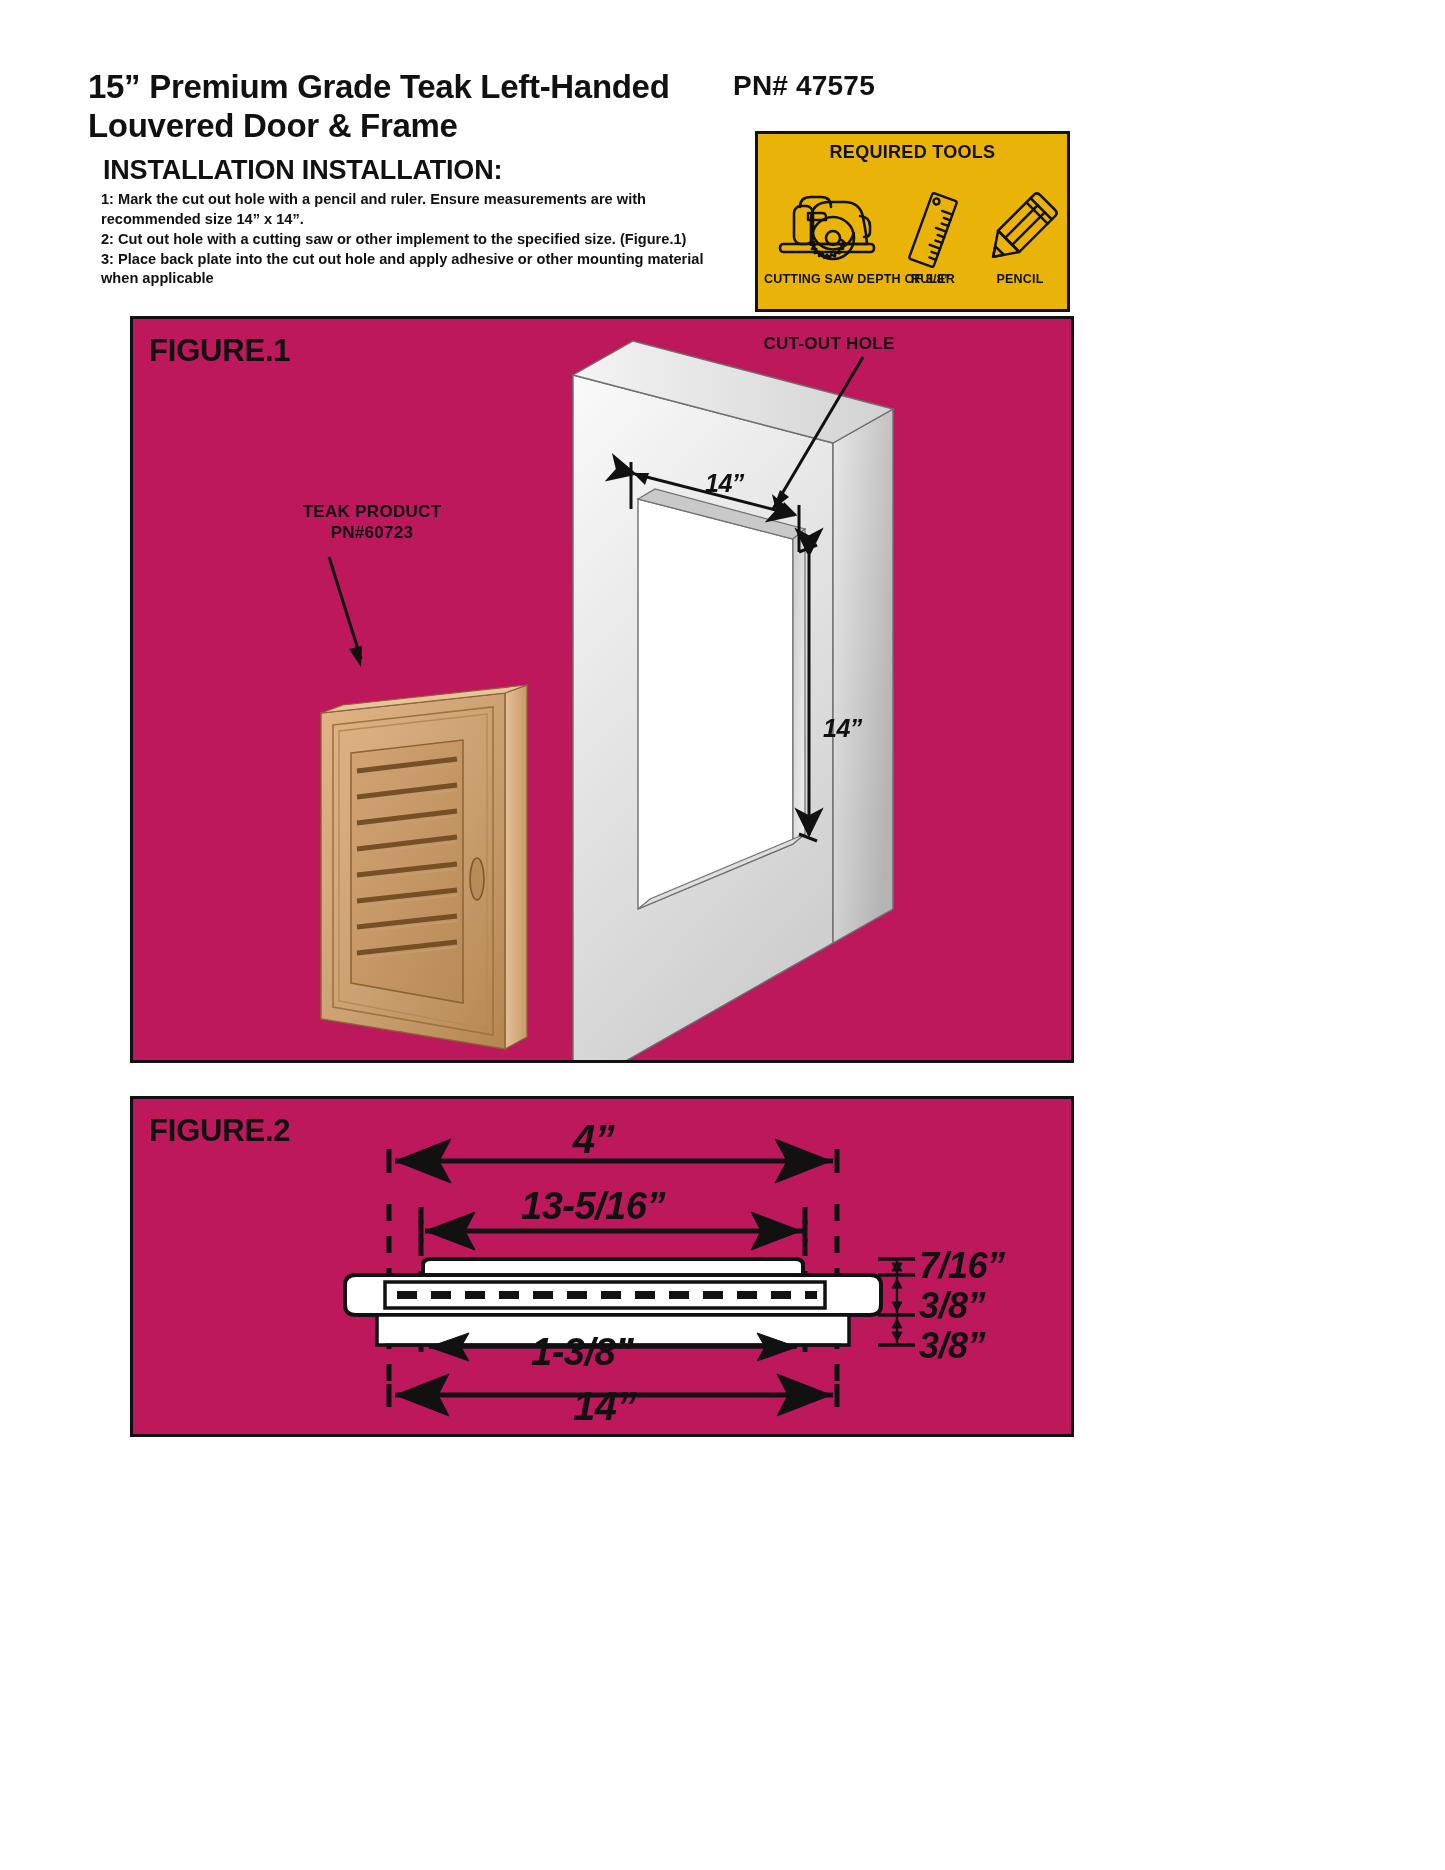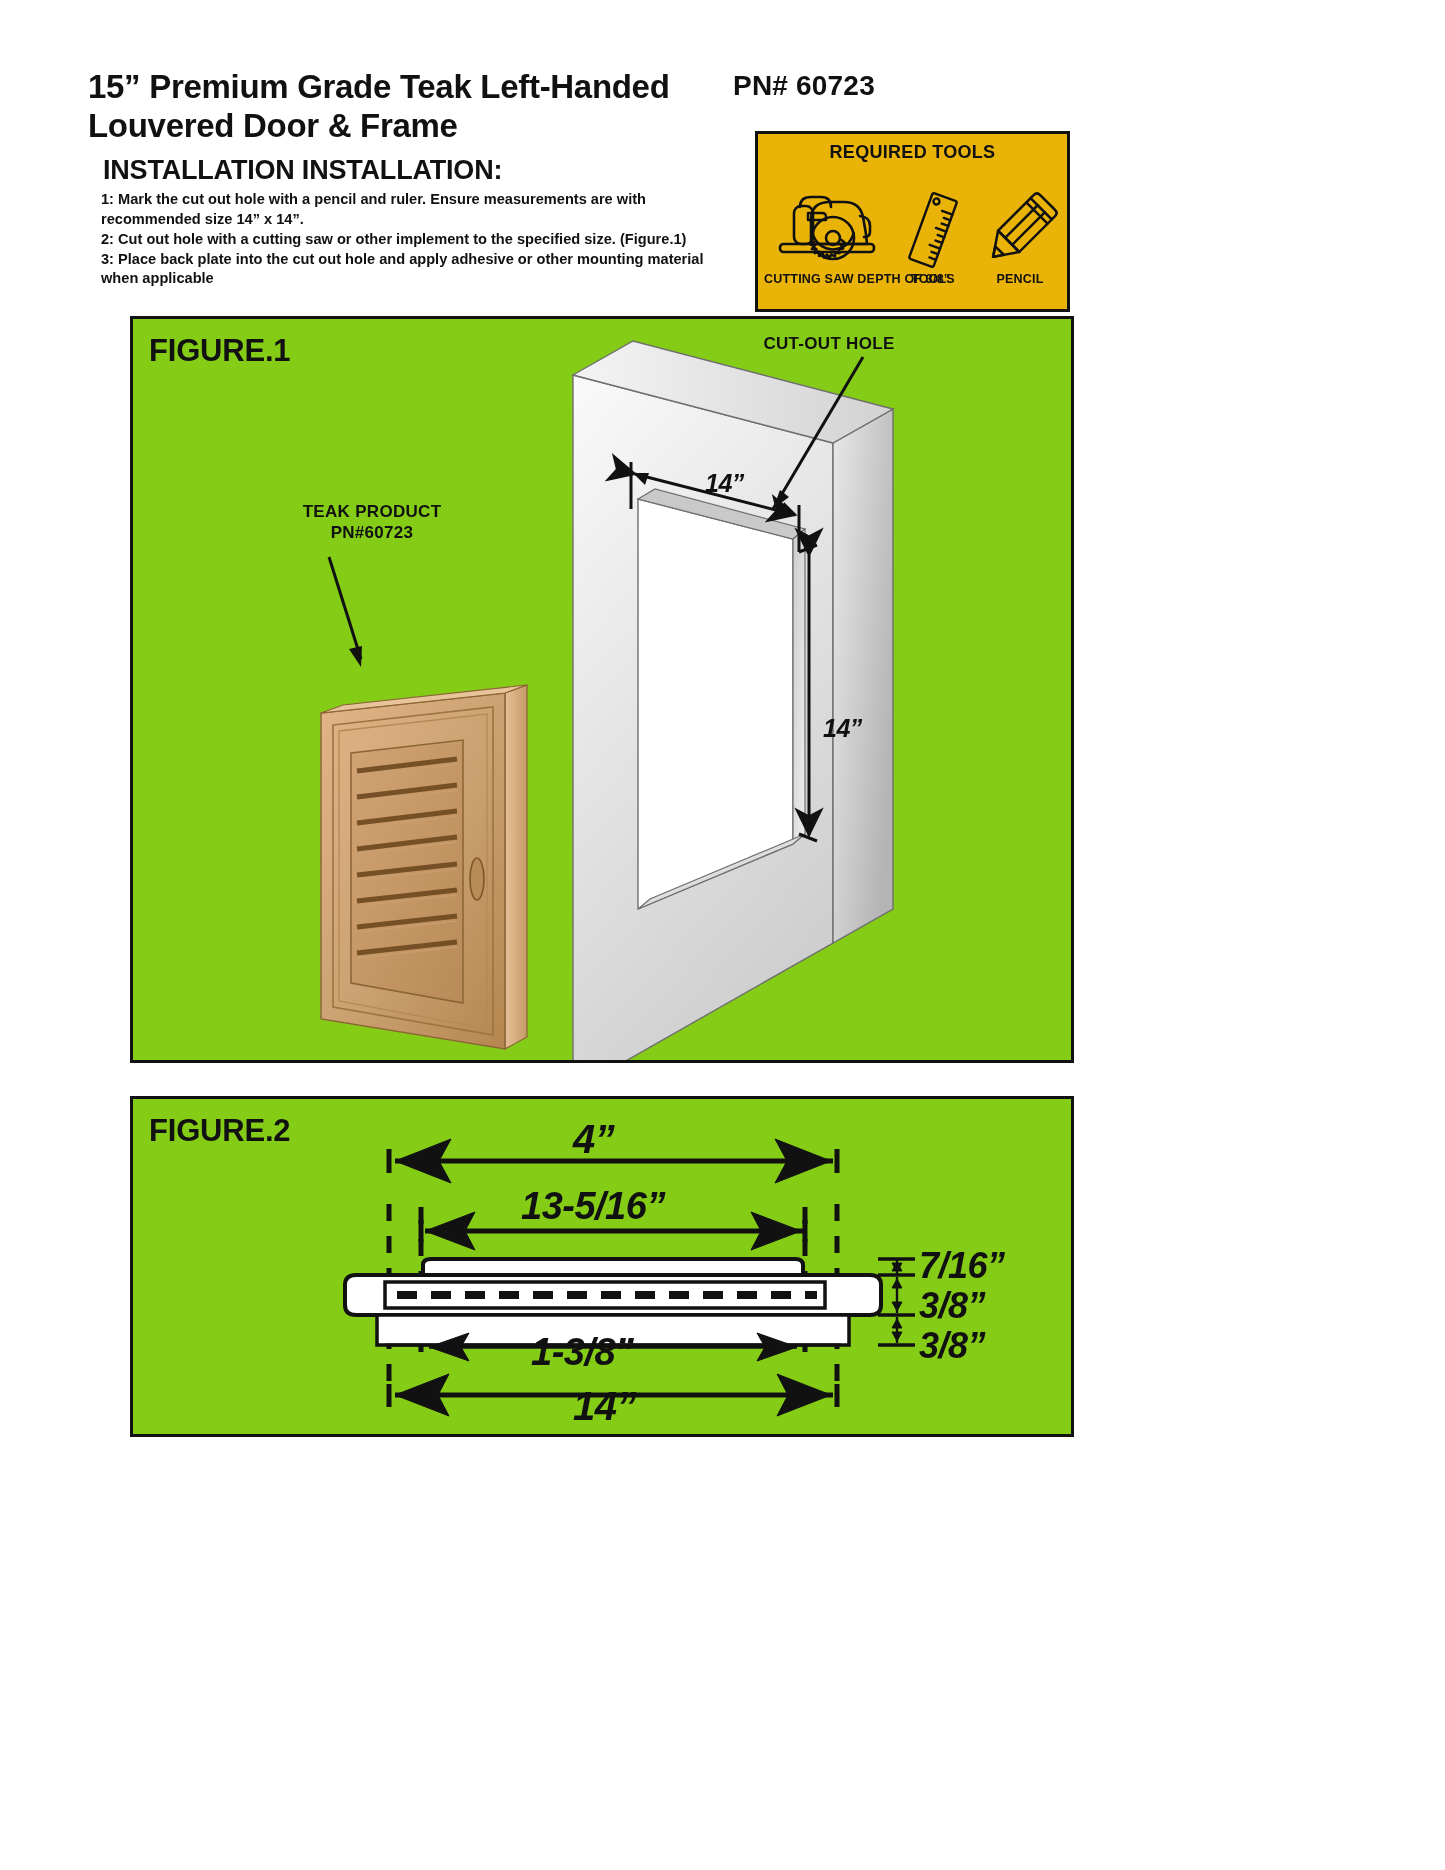--- a/index.html
+++ b/index.html
@@ -93,21 +93,21 @@
   }
   .tool-saw   { left: 6px;   top: 56px; width: 128px; }
   .tool-ruler { left: 136px; top: 56px; width: 78px;  }
   .tool-pencil{ left: 214px; top: 56px; width: 96px;  }
 
   
   .fig {
     position: absolute;
     border: 3px solid #111;
     box-sizing: border-box;
-    background: #84cc16;
+    background: #be185d;
   }
   .fig1 { left: 130px; top: 316px;  width: 944px; height: 747px; }
   .fig2 { left: 130px; top: 1096px; width: 944px; height: 341px; }
   .fig-label {
     position: absolute;
     left: 16px;
     top: 14px;
     font-size: 31px;
     font-weight: bold;
     letter-spacing: -0.2px;
@@ -129,21 +129,21 @@
   }
   svg { display: block; }
   .abs { position: absolute; left: 0; top: 0; }
 </style>
 </head>
 <body>
 
 <div class="page">
 
   <div class="title">15” Premium Grade Teak Left-Handed Louvered Door &amp; Frame</div>
-  <div class="pn">PN# 60723</div>
+  <div class="pn">PN# 47575</div>
   <div class="inst-head">INSTALLATION INSTALLATION:</div>
 
   <div class="steps">
     <p>1: Mark the cut out hole with a pencil and ruler.  Ensure measurements are with recommended size 14” x 14”.</p>
     <p>2: Cut out hole with a cutting saw or other implement to the specified size. (Figure.1)</p>
     <p>3: Place back plate into the cut out hole and apply adhesive or other mounting material when applicable</p>
   </div>
 
   <div class="tools-box">
     <div class="tools-title">REQUIRED TOOLS</div>
@@ -178,21 +178,21 @@
     <div class="tool tool-ruler">
       <svg width="78" height="82" viewBox="0 0 78 82">
         <g fill="none" stroke="#111" stroke-width="2.4" stroke-linejoin="round" stroke-linecap="round">
           <g transform="rotate(20 39 40)">
             <rect x="26" y="5" width="26" height="70" rx="2"></rect>
             <circle cx="32.5" cy="12" r="3"></circle>
             <path d="M52 19 h-11 M52 25 h-7 M52 31 h-7 M52 37 h-11 M52 43 h-7 M52 49 h-7 M52 55 h-11 M52 61 h-7 M52 67 h-7"></path>
           </g>
         </g>
       </svg>
-      <div class="tool-label">TOOLS</div>
+      <div class="tool-label">RULER</div>
     </div>
 
     <div class="tool tool-pencil">
       <svg width="96" height="82" viewBox="0 0 96 82">
         <g fill="none" stroke="#111" stroke-width="2.5" stroke-linejoin="round" stroke-linecap="round">
           <g transform="rotate(45 48 40)">
 
             <path d="M33 10 h30 v46 h-30 z"></path>
 
             <path d="M33 10 v-5 q0 -4 5 -4 h20 q5 0 5 4 v5"></path>

